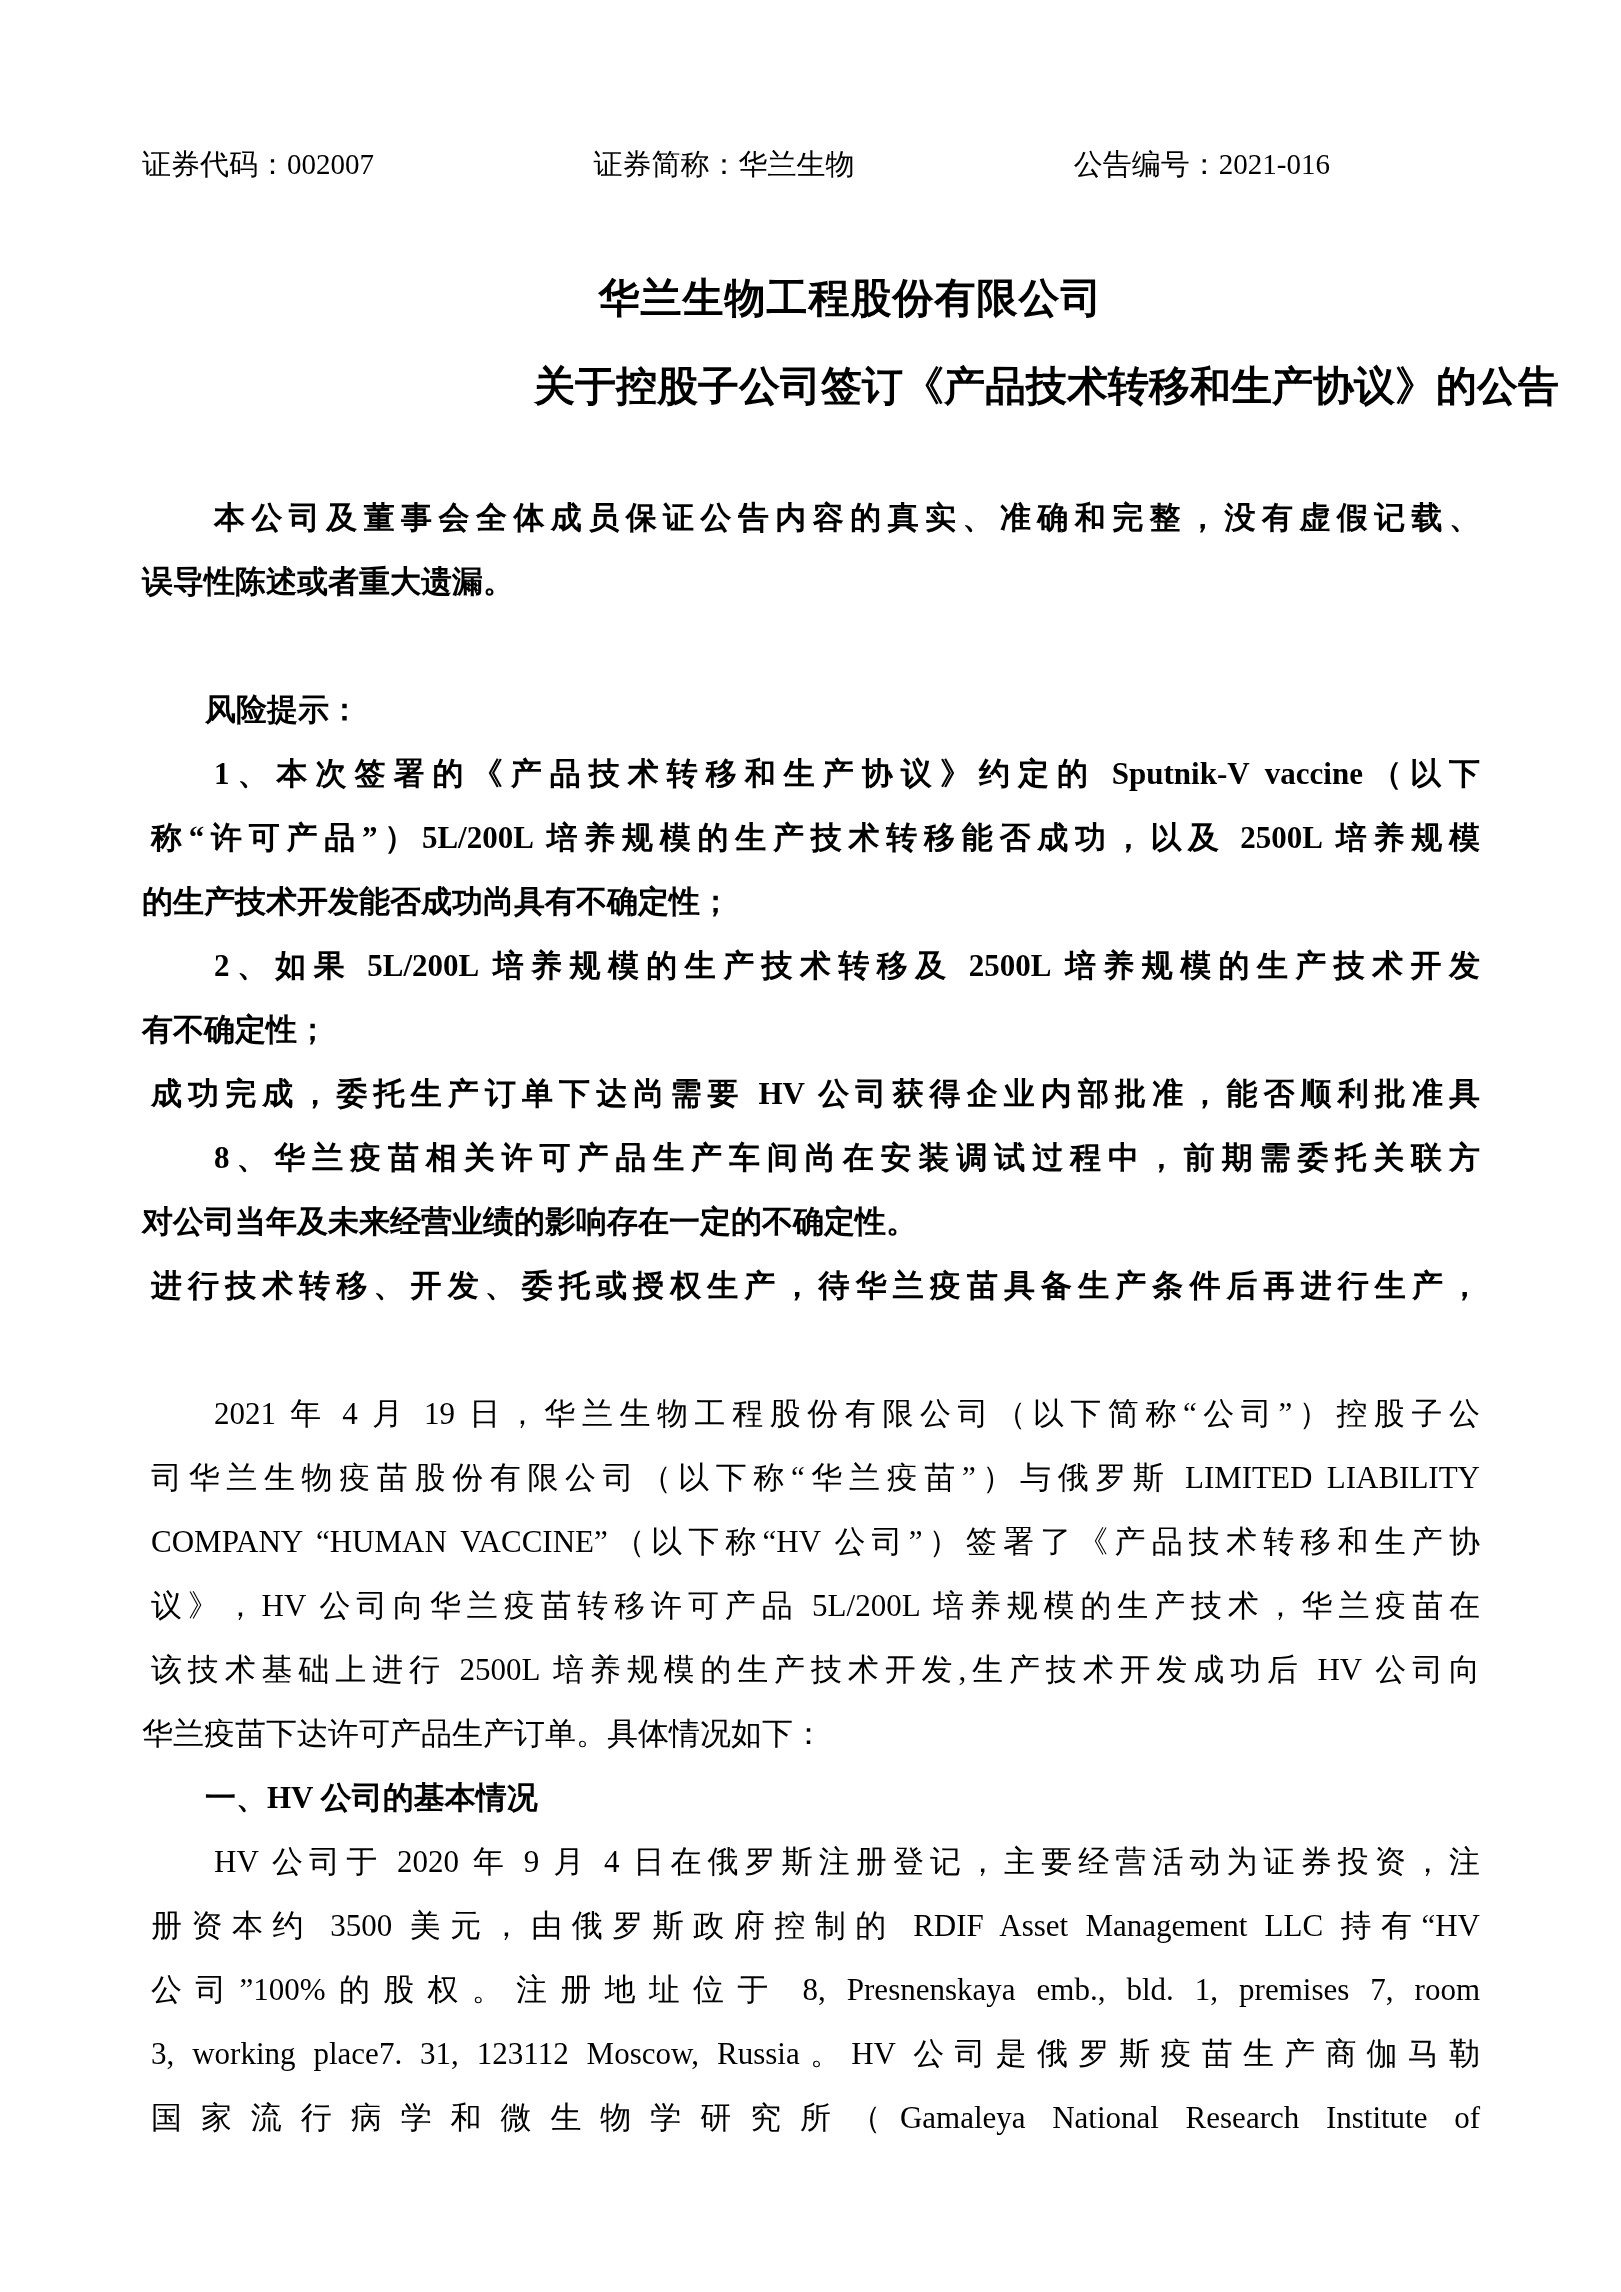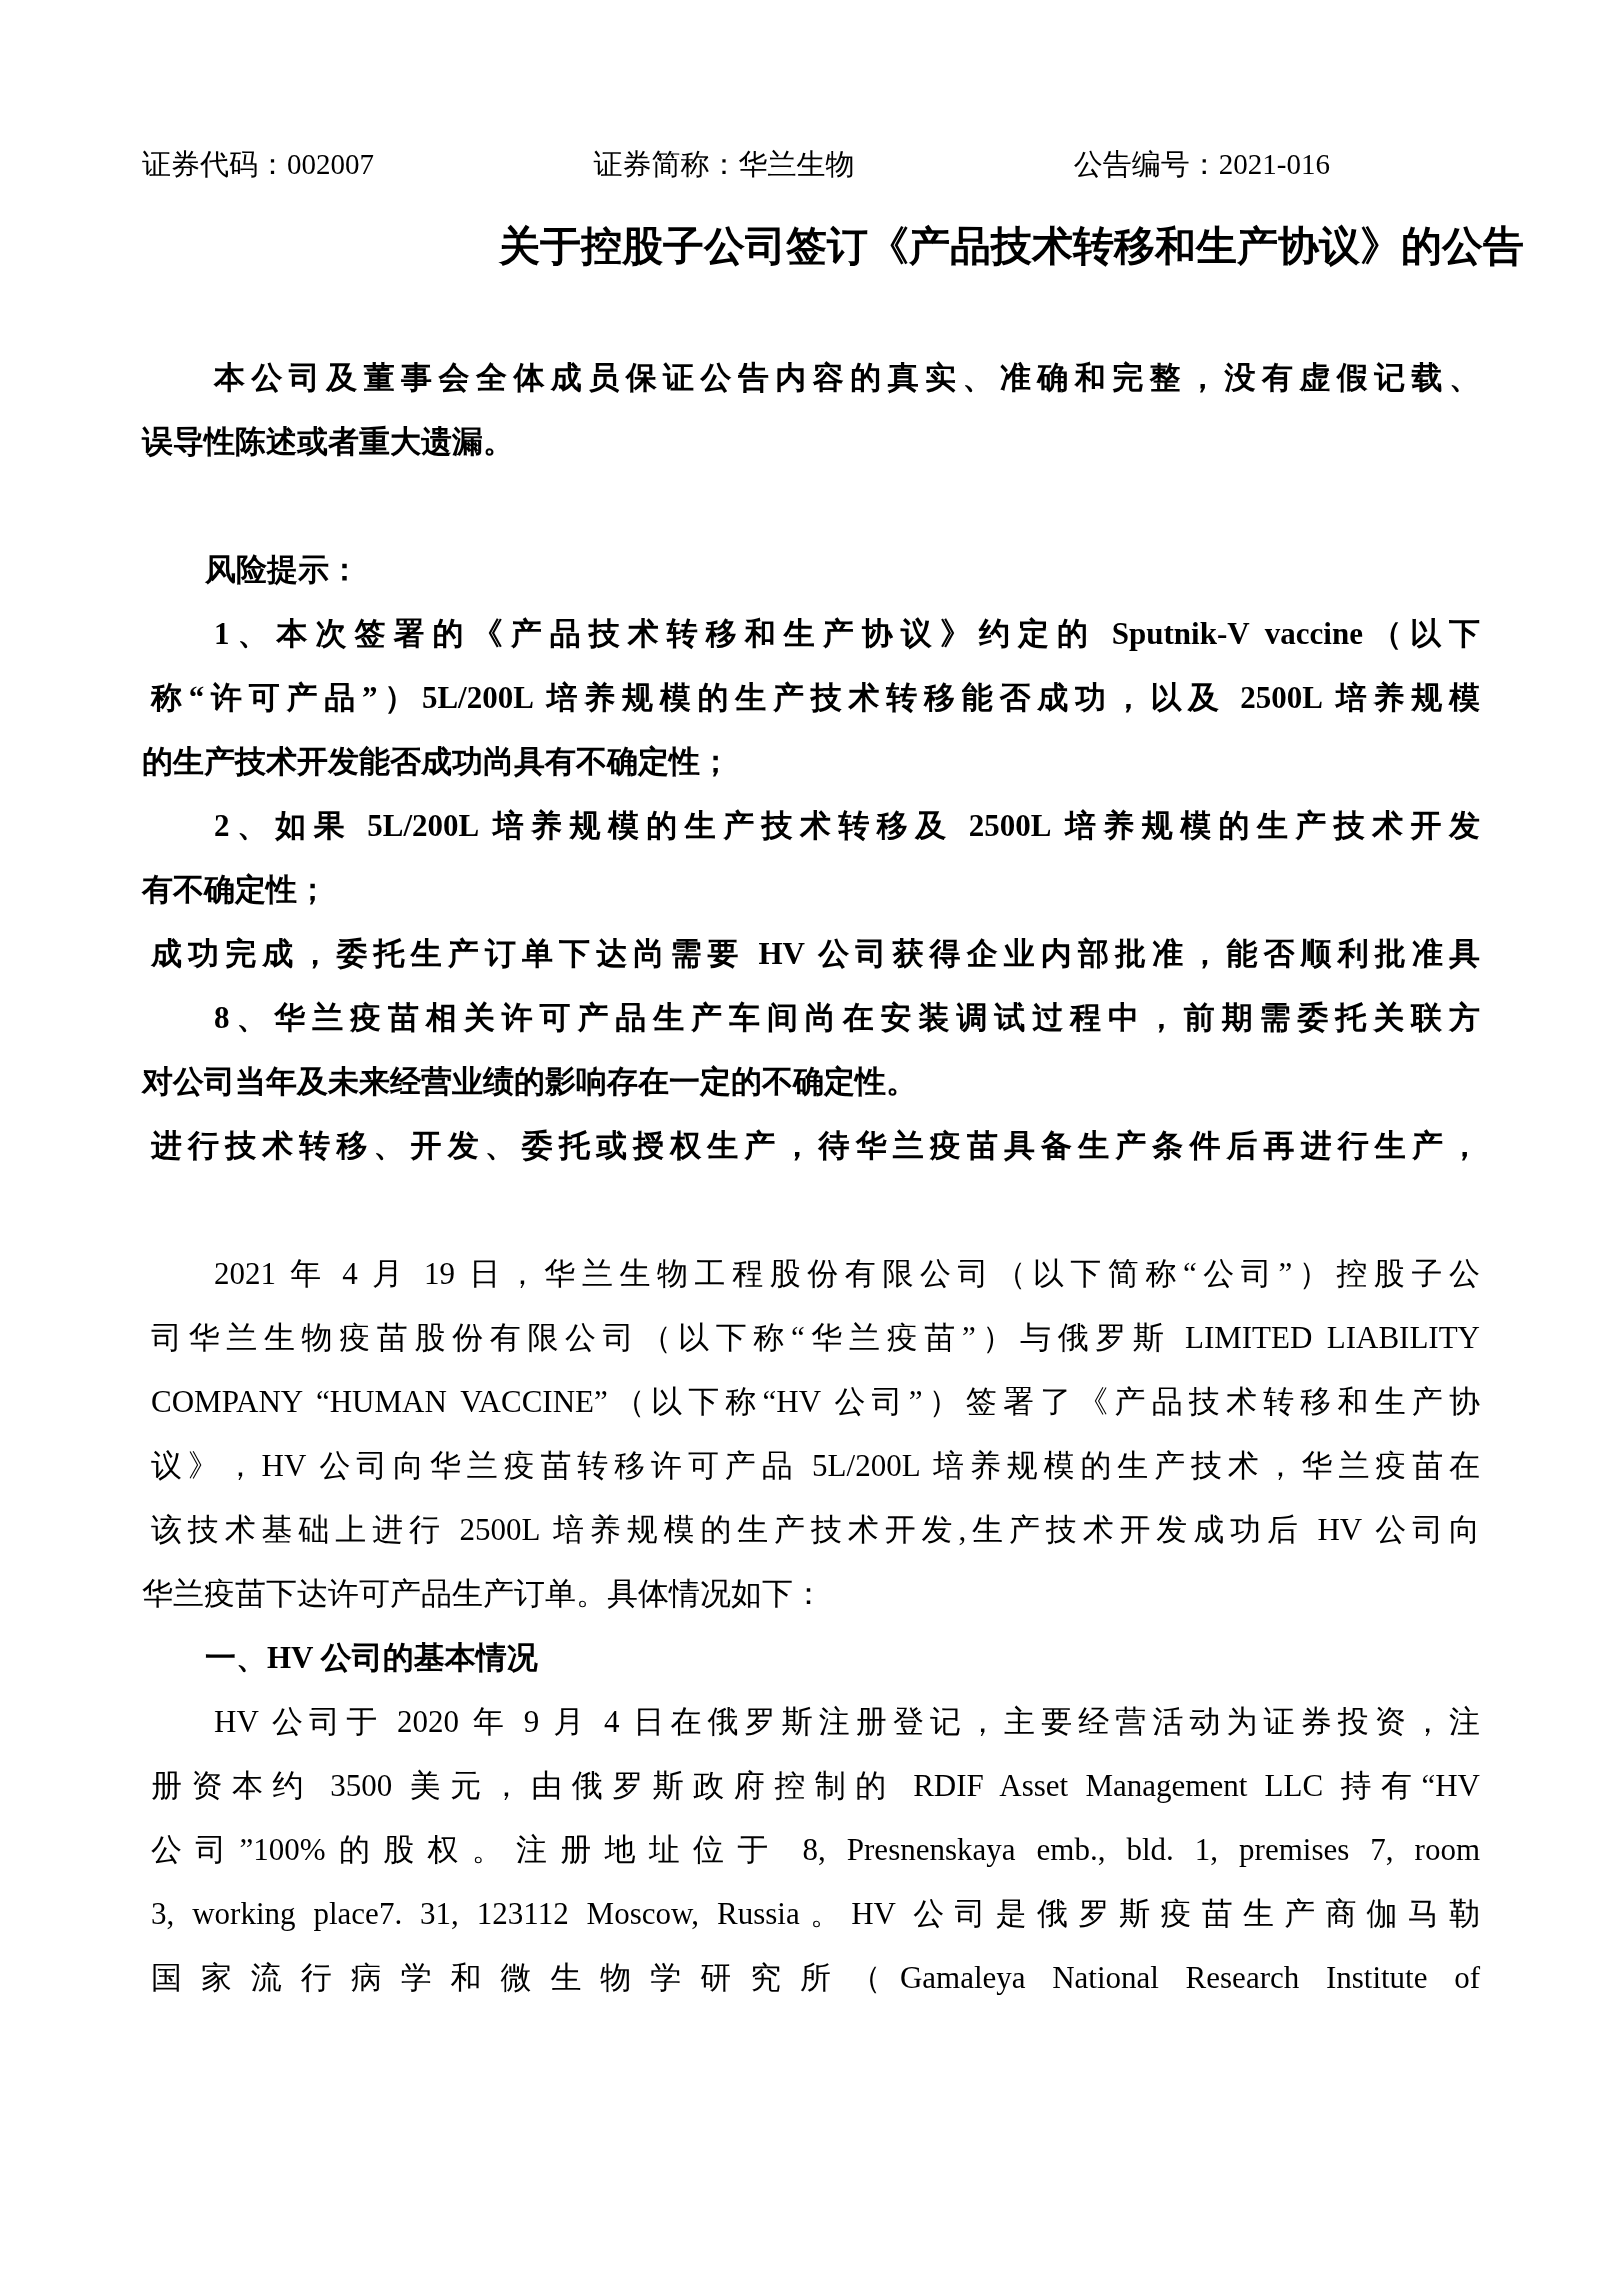--- a/index.html
+++ b/index.html
@@ -11,21 +11,21 @@
     font-family: "Liberation Serif", "DejaVu Serif", serif;
     color: #000000;
     overflow: hidden;
   }
   .page {
     position: absolute;
     left: 0; top: 0;
     width: 1621px;
     height: 2293px;
     padding-left: 142px;
-    padding-right: 97px;
+    padding-right: 62px;
   }
   .doc-header {
     margin-top: 147px;
     width: 1188px;
     display: flex;
     justify-content: space-between;
     font-size: 29px;
     line-height: 35px;
     white-space: nowrap;
   }
@@ -68,20 +68,21 @@
 </style>
 </head>
 <body>
 
 <div class="page">
   <div class="doc-header">
     <span>证券代码：002007</span>
     <span>证券简称：华兰生物</span>
     <span>公告编号：2021-016</span>
   </div>
+  <div class="doc-title">华兰生物工程股份有限公司</div>
   <div class="doc-subtitle">关于控股子公司签订《产品技术转移和生产协议》的公告</div>
   <div class="doc-body" id="doc-body">
       <div class="line bold indent full">本公司及董事会全体成员保证公告内容的真实、准确和完整，没有虚假记载、</div>
       <div class="line bold">误导性陈述或者重大遗漏。</div>
       <div class="line blank"></div>
       <div class="line bold indent">风险提示：</div>
       <div class="line bold indent full">1、本次签署的《产品技术转移和生产协议》约定的 Sputnik-V vaccine（以下</div>
       <div class="line bold full">称“许可产品”）5L/200L 培养规模的生产技术转移能否成功，以及 2500L 培养规模</div>
       <div class="line bold">的生产技术开发能否成功尚具有不确定性；</div>
       <div class="line bold indent full">2、如果 5L/200L 培养规模的生产技术转移及 2500L 培养规模的生产技术开发</div>

